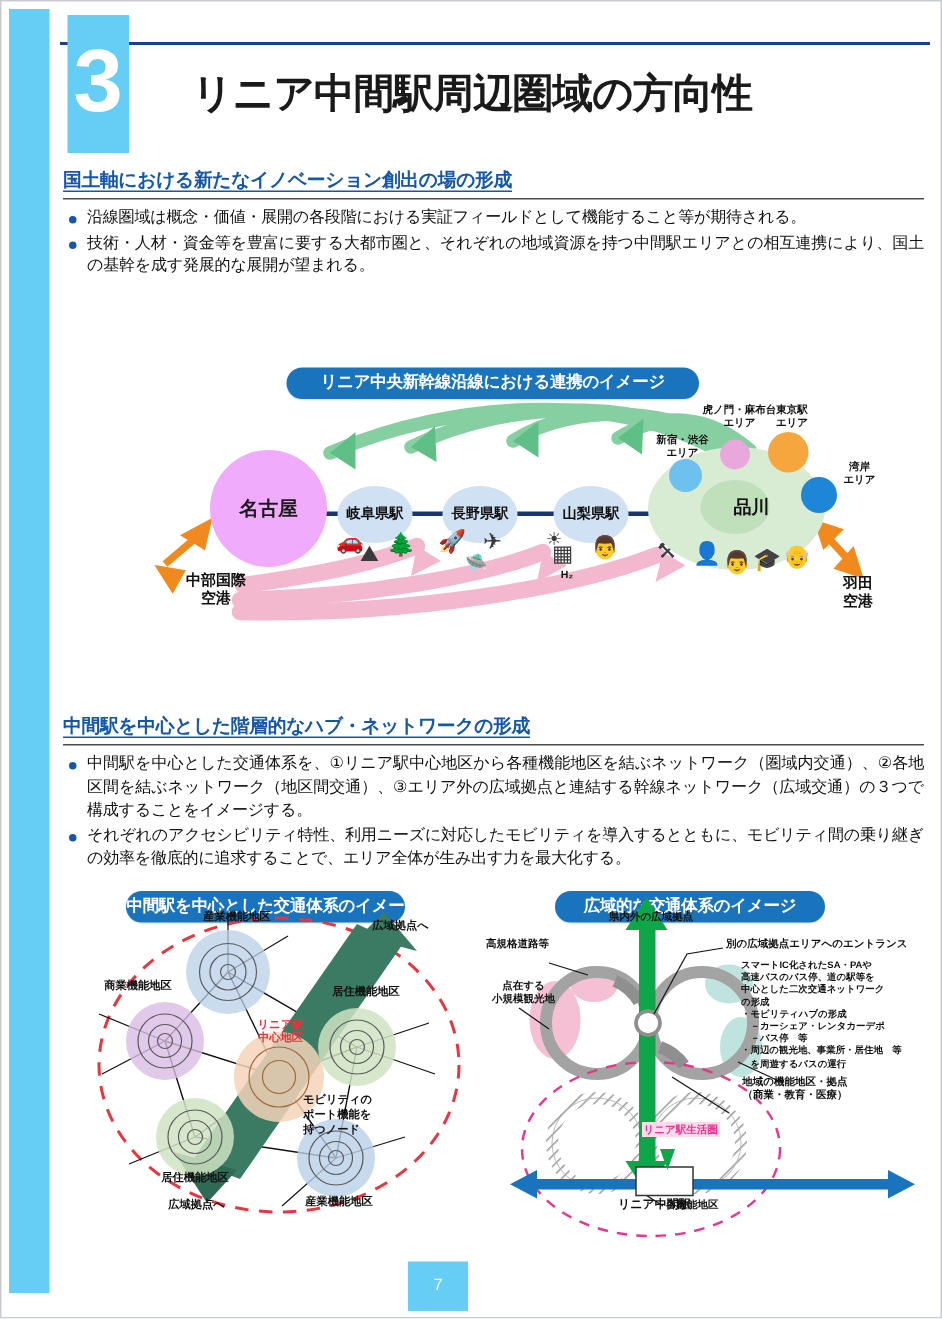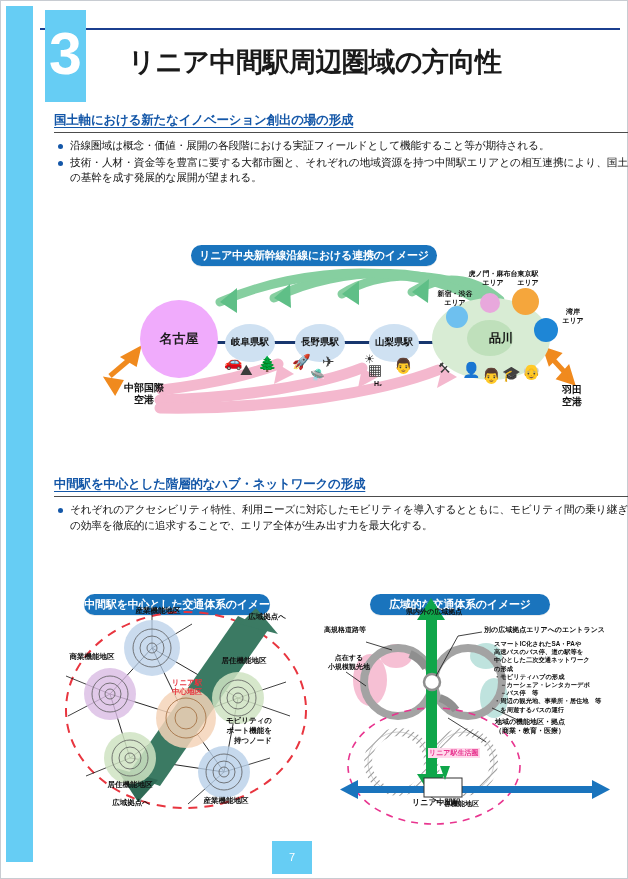--- a/index.html
+++ b/index.html
@@ -18,21 +18,21 @@
   
   .hdr{position:absolute;left:0;top:0;width:628px;height:110px;}
   .hdr-rule{position:absolute;left:40px;top:28px;width:580px;height:2px;background:#1b3f8f;}
   .chap-box{position:absolute;left:45px;top:10px;width:41px;height:92px;background:#66cdf4;}
   .chap-num{position:absolute;left:45px;top:8px;width:41px;height:92px;
     color:#ffffff;font-size:59px;font-weight:bold;line-height:92px;text-align:center;}
   .hdr-title{position:absolute;left:128px;top:44px;font-size:27px;font-weight:bold;color:#1a1a1a;
     letter-spacing:-0.5px;white-space:nowrap;}
 
   
-  .sec{position:absolute;left:42px;width:574px;margin-left:12px;}
+  .sec{position:absolute;left:42px;width:574px;}
   .sec-head{font-size:12.5px;font-weight:bold;color:#1457a8;text-decoration:underline;
     text-underline-offset:3px;letter-spacing:-0.2px;}
   .sec-rule{width:100%;height:1px;background:#4c4c4c;margin-top:3px;}
   .bullets{margin:5px 0 0 0;padding:0;list-style:none;}
   .bullets li{position:relative;padding-left:16px;margin-bottom:1px;
     font-size:10.7px;line-height:15.5px;color:#111;letter-spacing:-0.15px;text-align:justify;}
   .bullets li::before{content:"";position:absolute;left:4px;top:6px;width:5px;height:5px;
     border-radius:50%;background:#1457a8;}
 
   
@@ -95,21 +95,21 @@
 
   <div class="sec" style="top:112px;">
     <div class="sec-head">国土軸における新たなイノベーション創出の場の形成</div>
     <div class="sec-rule"></div>
     <ul class="bullets">
       <li>沿線圏域は概念・価値・展開の各段階における実証フィールドとして機能すること等が期待される。</li>
       <li>技術・人材・資金等を豊富に要する大都市圏と、それぞれの地域資源を持つ中間駅エリアとの相互連携により、国土の基幹を成す発展的な展開が望まれる。</li>
     </ul>
   </div>
 
-  <div class="pill" style="left:191px;top:245px;width:246px;">リニア中央新幹線沿線における連携のイメージ</div>
+  <div class="pill" style="left:191px;top:245px;width:275px;">リニア中央新幹線沿線における連携のイメージ</div>
 
   <div class="fig1">
     <svg width="574" height="188" viewBox="0 0 574 188">
 
       <g fill="none" stroke="#86cfa0" stroke-width="9" stroke-linecap="round">
         <path d="M450,48 C400,6 300,6 232,40"></path>
         <path d="M455,44 C410,12 340,10 300,36"></path>
         <path d="M458,42 C430,18 400,16 370,34"></path>
         <path d="M452,52 C380,0 260,8 178,44"></path>
       </g>
@@ -203,20 +203,21 @@
     <div class="ic" style="left:460px;top:108px;">🎓</div>
     <div class="ic" style="left:480px;top:106px;">👴</div>
 
     <div class="airport-lbl" style="left:500px;top:126px;width:60px;">羽田<br>空港</div>
   </div>
 
   <div class="sec" style="top:476px;">
     <div class="sec-head">中間駅を中心とした階層的なハブ・ネットワークの形成</div>
     <div class="sec-rule"></div>
     <ul class="bullets">
+      <li>中間駅を中心とした交通体系を、①リニア駅中心地区から各種機能地区を結ぶネットワーク（圏域内交通）、②各地区間を結ぶネットワーク（地区間交通）、③エリア外の広域拠点と連結する幹線ネットワーク（広域交通）の３つで構成することをイメージする。</li>
       <li>それぞれのアクセシビリティ特性、利用ニーズに対応したモビリティを導入するとともに、モビリティ間の乗り継ぎの効率を徹底的に追求することで、エリア全体が生み出す力を最大化する。</li>
     </ul>
   </div>
 
   <div class="pill" style="left:84px;top:594px;width:186px;">中間駅を中心とした交通体系のイメージ</div>
 
   <div class="pill" style="left:370px;top:594px;width:180px;">広域的な交通体系のイメージ</div>
 
   <div class="fig2">
     <svg width="290" height="230" viewBox="0 0 290 230">
@@ -277,21 +278,21 @@
         <circle cx="144" cy="128" r="11" fill="none" stroke="#a06b3c" stroke-width="0.8"></circle>
       </g>
     </svg>
 
     <div class="d-lbl" style="left:84px;top:16px;width:64px;">産業機能地区</div>
     <div class="d-lbl" style="left:18px;top:62px;width:64px;">商業機能地区</div>
     <div class="d-lbl" style="left:170px;top:66px;width:64px;">居住機能地区</div>
     <div class="d-lbl" style="left:56px;top:190px;width:64px;">居住機能地区</div>
     <div class="d-lbl" style="left:152px;top:206px;width:64px;">産業機能地区</div>
     <div class="d-lbl red" style="left:116px;top:88px;width:58px;">リニア駅<br>中心地区</div>
-    <div class="d-lbl" style="left:160px;top:126px;width:70px;text-align:right;">モビリティの<br>ポート機能を<br>持つノード</div>
+    <div class="d-lbl" style="left:160px;top:138px;width:70px;text-align:left;">モビリティの<br>ポート機能を<br>持つノード</div>
     <div class="d-lbl" style="left:198px;top:22px;width:54px;">広域拠点へ</div>
     <div class="d-lbl" style="left:62px;top:208px;width:54px;">広域拠点へ</div>
   </div>
 
   <div class="fig3">
     <svg width="292" height="230" viewBox="0 0 292 230">
 
       <ellipse cx="34" cy="90" rx="17" ry="26" fill="#f5b9cf" opacity="0.9"></ellipse>
       <ellipse cx="60" cy="66" rx="16" ry="12" fill="#f5b9cf" opacity="0.9"></ellipse>
       <ellipse cx="150" cy="66" rx="16" ry="13" fill="#b8e0da" opacity="0.9"></ellipse>

